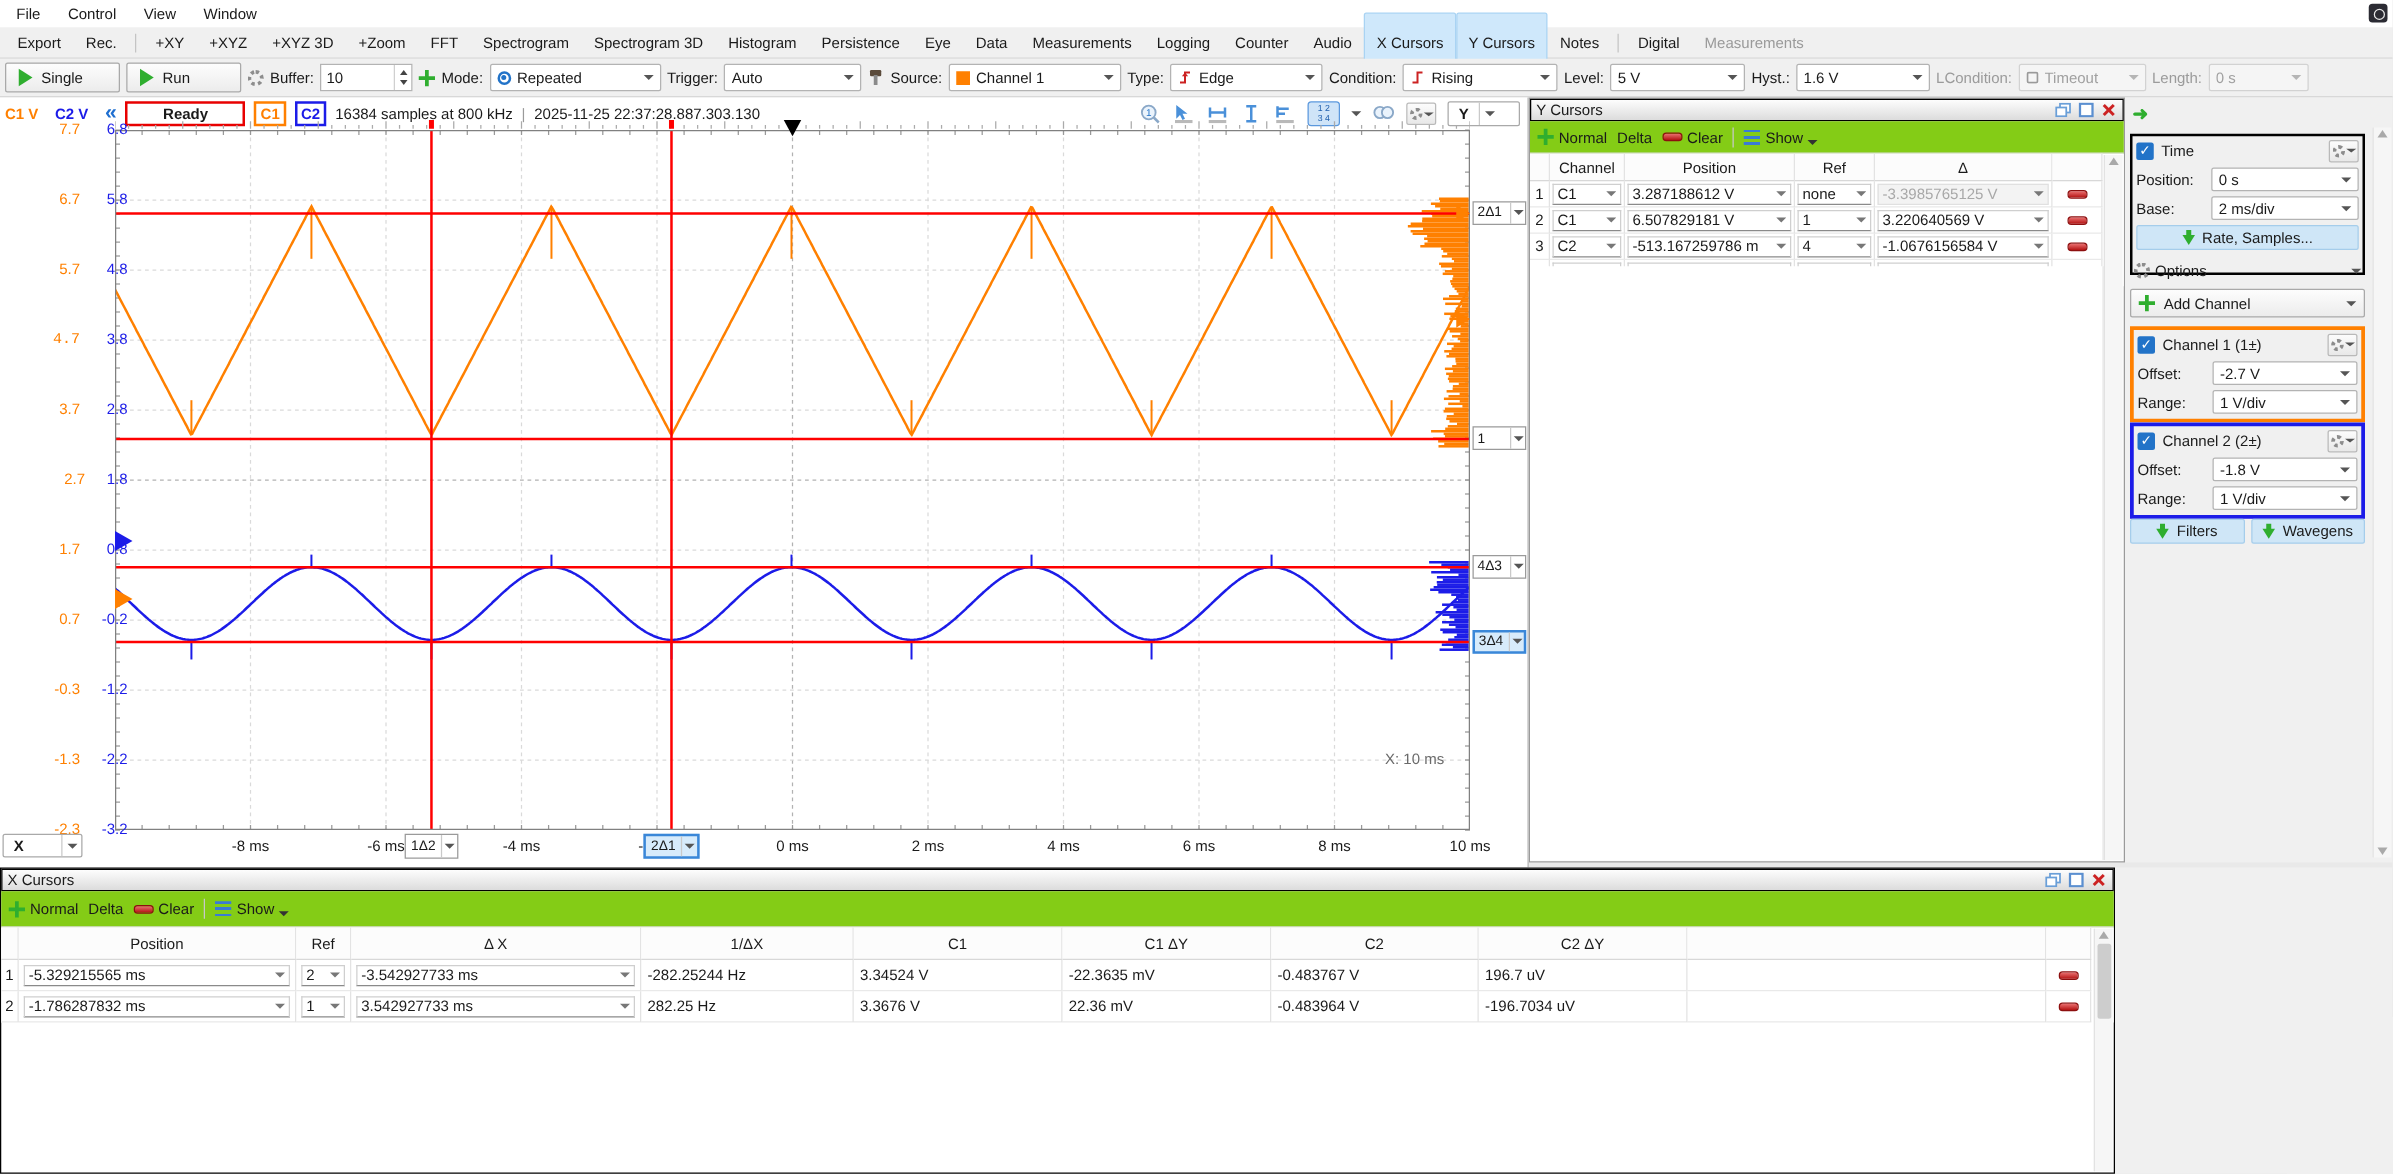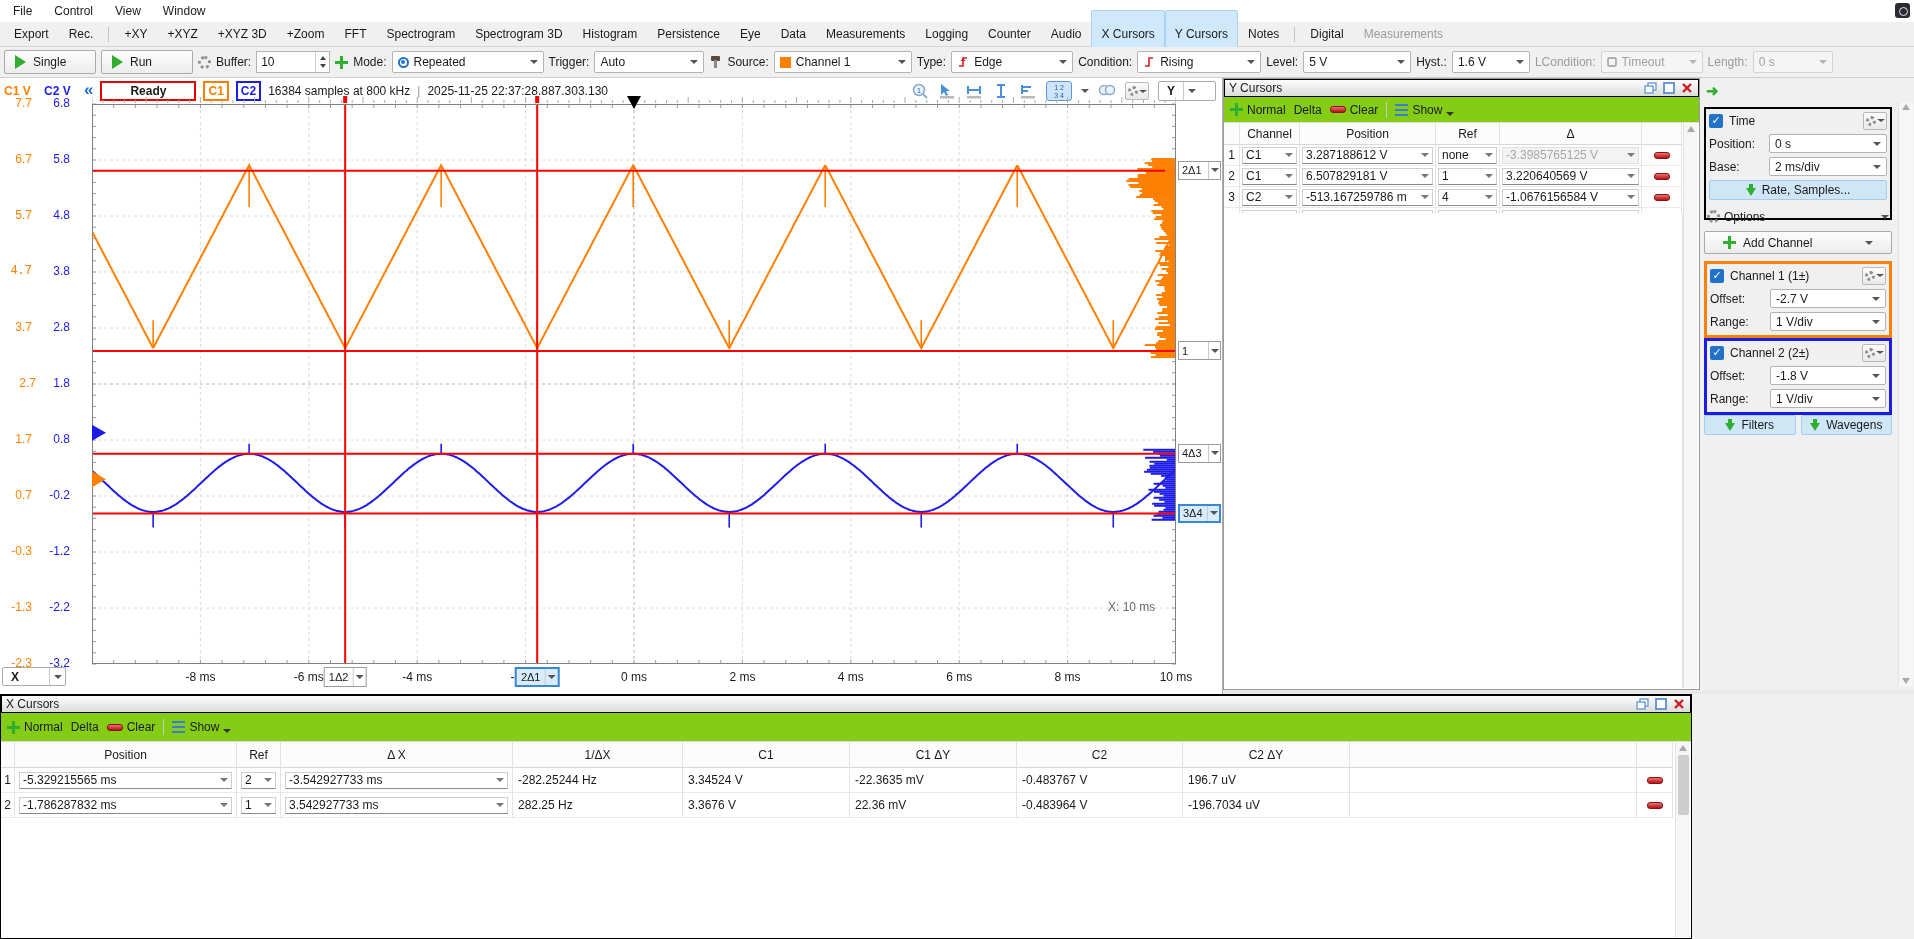--- a/index.html
+++ b/index.html
@@ -71,21 +71,21 @@
   .ptool { display:flex; align-items:center; }
   .grid1234 { width:26px; height:20px; border:1px solid #5b98dd; border-radius:3px; background:#cfe4f8;
     color:#1f5fae; font-size:7px; line-height:8px; text-align:center; padding-top:2px; }
   .mini-combo { height:20px; background:#fff; border:1px solid #a9a9a9; border-radius:2px;
     display:flex; align-items:center; }
   .mini-combo .lbl { font-weight:bold; padding:0 8px; }
   .mini-combo .cbx { width:16px; align-self:stretch; border-left:1px solid #c9c9c9;
     display:flex; align-items:center; justify-content:center; }
   #plot-svg { position:absolute; left:92px; top:18px; }
   #ylabs { position:absolute; left:0; top:26px; width:90px; height:560px; }
-  .yl { position:absolute; width:32px; text-align:right; }
+  .yl { position:absolute; width:32px; text-align:right;margin-left:32px; }
   #xlabs { position:absolute; left:0; top:588px; width:1223px; height:26px; }
   .xl { position:absolute; top:4px; transform:translateX(-50%); white-space:nowrap; }
   .xtag { position:absolute; top:1px; transform:translateX(-50%); height:20px;
     background:#fff; border:1px solid #9a9a9a; display:flex; align-items:center; font-size:11px; }
   .xtag .t { padding:0 4px; }
   .xtag .cbx { width:13px; align-self:stretch; border-left:1px solid #c9c9c9; display:flex; align-items:center; justify-content:center; }
   .xtag.selected { border:2px solid #3a87d8; background:#d7ebfb; }
   #ytags { position:absolute; left:1178px; top:18px; width:45px; height:570px; }
   .ytag { position:absolute; left:0; height:19px; background:#fff; border:1px solid #9a9a9a;
     display:flex; align-items:center; font-size:11px; }
@@ -197,21 +197,21 @@
   <span class="tb-label">Buffer:</span>
   <div class="spinner">
     <span class="spin-val">10</span>
     <span class="spin-btns">
         <span class="tri-up"></span>
         <span class="tri-dn"></span>
       </span>
   </div>
   <span class="plus-ic"></span>
   <span>Mode:</span>
-  <div class="combo" style="width:152px">
+  <div class="combo" style="width:137px">
     <span class="mode-ic"></span>
     <span class="combo-text">Repeated</span>
       <span class="car"></span>
   </div>
   <span>Trigger:</span>
   <div class="combo" style="width:110px">
     <span class="combo-text">Auto</span>
       <span class="car"></span>
   </div>
   <svg width="13" height="14">
@@ -240,21 +240,21 @@
       </svg>
     <span class="combo-text">Rising</span>
       <span class="car"></span>
   </div>
   <span>Level:</span>
   <div class="combo" style="width:108px">
     <span class="combo-text">5 V</span>
       <span class="car"></span>
   </div>
   <span>Hyst.:</span>
-  <div class="combo" style="width:78px">
+  <div class="combo" style="width:107px">
     <span class="combo-text">1.6 V</span>
       <span class="car"></span>
   </div>
   <span class="gray">LCondition:</span>
   <div class="combo dis" style="width:102px">
     <svg width="10" height="10">
         <rect x="1" y="1" width="8" height="8" rx="1" fill="none" stroke="#9a9a9a" stroke-width="1.4"></rect>
       </svg>
     <span class="combo-text">Timeout</span>
       <span class="car"></span>
@@ -1098,21 +1098,21 @@
             <span class="dn-arrow"></span>
           </span>
         <span>Rate, Samples...</span>
       </div>
     </div>
     <div class="cfg-row" style="position:absolute;left:4px;top:127px;width:188px">
       <span class="gear"></span>
       <span>Options</span>
       <span class="car" style="margin-left:auto"></span>
     </div>
-    <div class="tb-btn" style="position:absolute;left:4px;top:153px;width:188px;height:23px;padding:0 18px">
+    <div class="tb-btn" style="position:absolute;left:4px;top:153px;width:188px;height:23px;padding:0 6px">
       <span class="plus-ic"></span>
       <span>Add Channel</span>
       <span class="car" style="margin-left:auto"></span>
     </div>
     <div class="cfg-box" style="top:183px;border:3px solid #ff8000">
       <div class="cfg-head">
         <span class="checkbox">✓</span>
         <span>Channel 1 (1±)</span>
         <span class="gearbtn">
             <span class="gear"></span>

